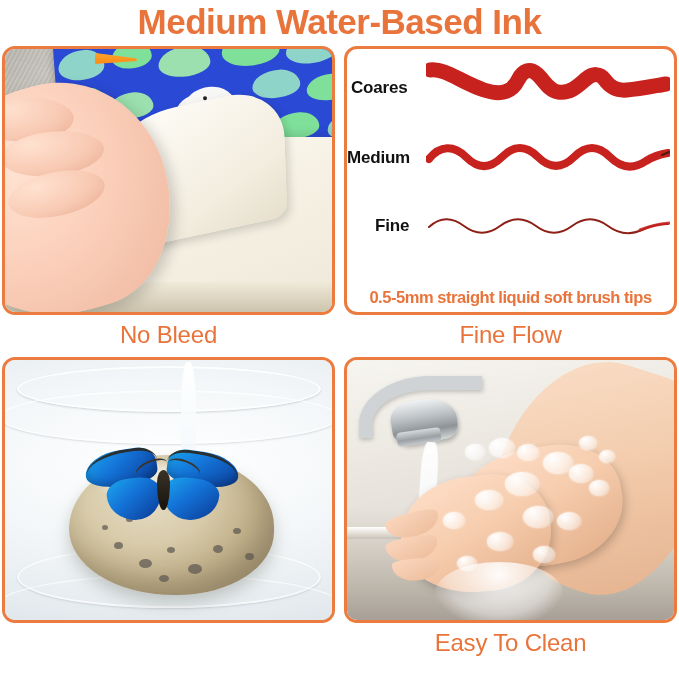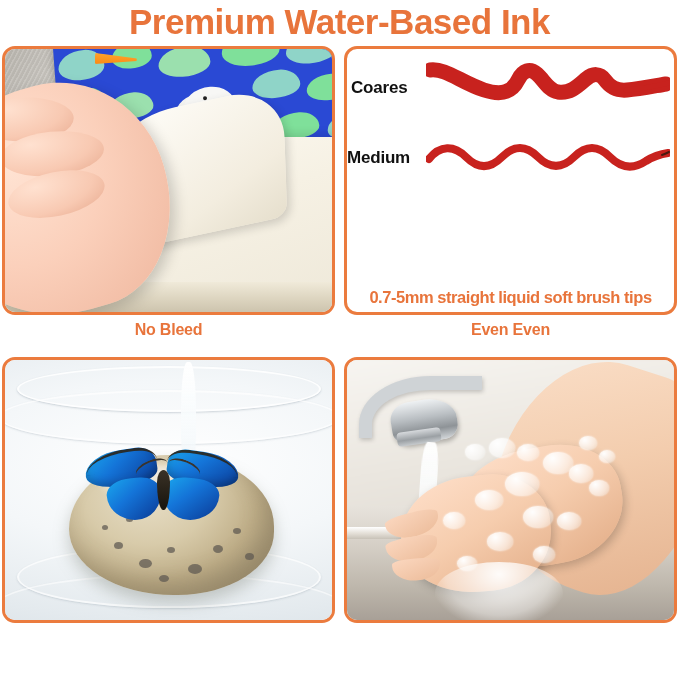--- a/index.html
+++ b/index.html
@@ -70,22 +70,22 @@
 
   .panel-photo {
     position: absolute;
     inset: 0;
     overflow: hidden;
   }
 
   .caption-title {
     margin-top: 5px;
     text-align: center;
-    font-size: 16px;
-    font-weight: bold;
+    font-size: 24px;
+    font-weight: normal;
     color: #E8743B;
     letter-spacing: -0.2px;
     line-height: 1.25;
   }
   .caption-sub {
     margin-top: 1px;
     text-align: center;
     font-size: 13.5px;
     font-weight: bold;
     color: #E08358;
@@ -423,21 +423,21 @@
     width: 128px; height: 62px;
     background: radial-gradient(ellipse at 50% 20%, rgba(255,255,255,.95), rgba(255,255,255,.42) 58%, rgba(255,255,255,0) 78%);
     border-radius: 50% 50% 44% 44%;
   }
 </style>
 </head>
 <body>
 
 <div id="infographic">
 
-  <div class="title">Premium Water-Based Ink</div>
+  <div class="title">Medium Water-Based Ink</div>
 
   <div class="grid">
 
     <div class="cell col-l row-t">
       <div class="panel">
         <div class="panel-photo">
           <div class="p1-desk"></div>
 
           <div class="p1-art">
             <div class="lily" style="left:4px;  top:6px;  width:46px; height:30px; background:#8FD4C8;"></div>
@@ -493,25 +493,34 @@
           <div class="stroke-row" style="top:10px;">
             <div class="stroke-label" style="left:4px;">Coares</div>
             <svg class="stroke-svg" width="244" height="56" viewBox="0 0 244 56">
               <path d="M4,10 C20,8 34,22 58,30 C76,36 86,32 92,20 C97,10 104,8 111,14
                        C118,20 122,30 132,32 C144,34 152,26 160,19 C167,13 174,13 179,20
                        C184,27 190,31 201,30 C214,29 228,26 240,24" fill="none" stroke="#C8221E" stroke-width="15" stroke-linecap="round" stroke-linejoin="round"></path>
               <path d="M200,30 C216,29 230,26 243,23" fill="none" stroke="#C8221E" stroke-width="5" stroke-linecap="round"></path>
             </svg>
           </div>
 
+          <div class="stroke-row" style="top:148px;">
+            <div class="stroke-label" style="left:28px;">Fine</div>
+            <svg class="stroke-svg" width="244" height="38" viewBox="0 0 244 38">
+              <path d="M3,20 C14,10 26,10 38,19 C50,28 62,28 74,19 C86,10 98,10 110,19
+                       C122,28 134,28 146,19 C158,10 170,10 182,19 C194,28 206,28 218,22
+                       C227,18 235,17 242,17" fill="none" stroke="#8E2017" stroke-width="2" stroke-linecap="round" stroke-linejoin="round"></path>
+              <path d="M214,23 C224,19 233,17 243,16" fill="none" stroke="#C8221E" stroke-width="3" stroke-linecap="round" opacity=".85"></path>
+            </svg>
+          </div>
 
         </div>
-        <div class="tip-note">0.7-5mm straight liquid soft brush tips</div>
+        <div class="tip-note">0.5-5mm straight liquid soft brush tips</div>
       </div>
-      <div class="caption-title">Even Even</div>
+      <div class="caption-title">Fine Flow</div>
     </div>
 
     <div class="cell col-l row-b">
       <div class="panel tall">
         <div class="panel-photo">
           <div class="p3-water"></div>
 
           <div class="ripple" style="top:6px;   width:300px; height:42px;"></div>
           <div class="ripple" style="top:30px;  width:336px; height:50px; opacity:.8;"></div>
           <div class="ripple" style="top:186px; width:300px; height:58px; opacity:.8;"></div>
@@ -590,16 +599,17 @@
             <div class="suds" style="left:140px; top:172px; width:26px; height:19px;"></div>
             <div class="suds" style="left:186px; top:186px; width:22px; height:17px;"></div>
             <div class="suds" style="left:110px; top:196px; width:20px; height:15px;"></div>
             <div class="suds" style="left:232px; top:76px;  width:18px; height:14px;"></div>
             <div class="suds" style="left:252px; top:90px;  width:16px; height:13px;"></div>
           </div>
 
           <div class="p4-splash"></div>
         </div>
       </div>
+      <div class="caption-title">Easy To Clean</div>
     </div>
 
   </div>
 </div>
 
 </body></html>

